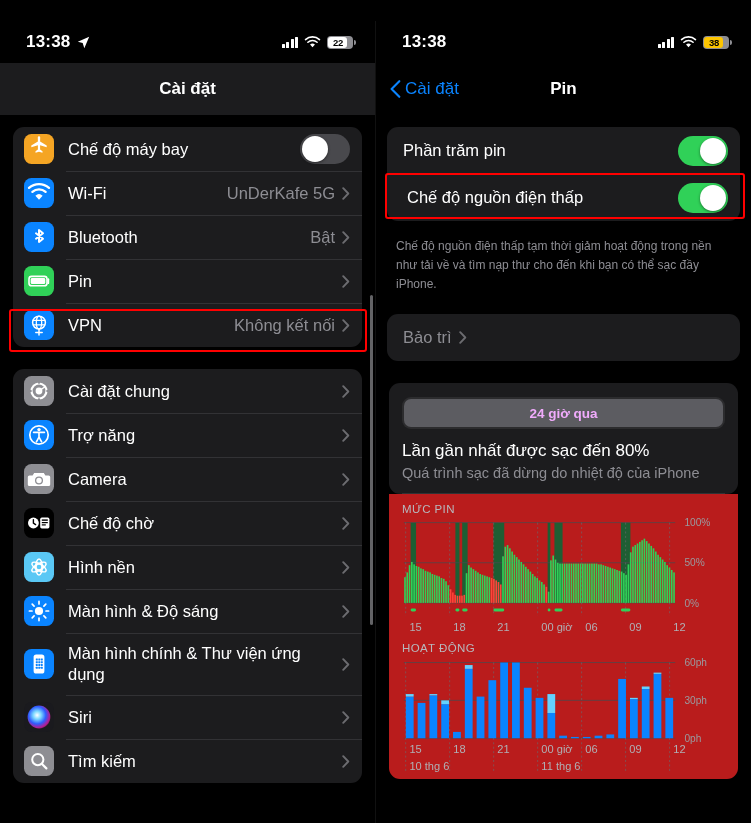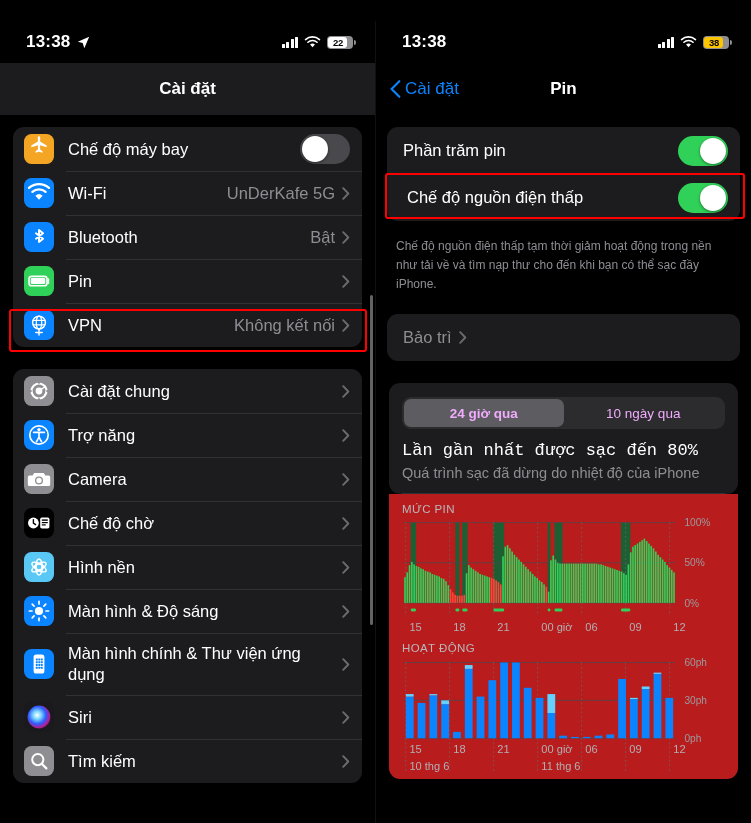--- a/index.html
+++ b/index.html
@@ -127,21 +127,21 @@
     display: flex; background: #2c2c2e; border-radius: 9px; padding: 2px;
     height: 32px;
   }
   .seg .s {
     flex: 1; display:flex; align-items:center; justify-content:center;
     font-size: 13.5px; color: #f0abfc; border-radius: 7px;
   }
   .seg .s.active { background: #5c5c61; font-weight: 600; }
 
   .card-head { padding: 10px 13px 0 13px; }
-  .card-title { color:#fff; font-size: 17px; font-weight: 500; line-height:23px;font-family:Liberation Mono, monospace;}
+  .card-title { color:#fff; font-size: 17px; font-weight: 500; line-height:23px;}
   .card-sub { color: #8d8d93; font-size: 14.5px; line-height: 20px; margin-top:1px;}
 
   .divider { height:1px; background:#323235; margin: 10px 0 0 13px; }
 
   
   .chartcard { background:#b91c1c; border-radius: 0 0 11px 11px; margin: 0 13px;}
   .chart-label {
     color:#b8b8bd; font-size: 11.5px; letter-spacing: .4px;
     padding: 9px 0 3px 13px; text-transform: uppercase;
   }
@@ -487,21 +487,20 @@
             <span class="value">Bảo trì</span>
             <svg class="chev" viewBox="0 0 8 13">
               <path d="M1.2 1.2L6.3 6.5L1.2 11.8" stroke="#6c6c70" stroke-width="1.9" fill="none" stroke-linecap="round" stroke-linejoin="round"></path>
             </svg>
           </div>
         </div>
 
       <div class="segwrap">
         <div class="seg">
           <div class="s active">24 giờ qua</div>
-          <div class="s">10 ngày qua</div>
         </div>
         <div class="card-head" style="padding-left:0;padding-right:0">
           <div class="card-title">Lần gần nhất được sạc đến 80%</div>
           <div class="card-sub">Quá trình sạc đã dừng do nhiệt độ của iPhone</div>
         </div>
         <div class="divider" style="margin-left:0"></div>
       </div>
 
       <div class="chartcard">
         <div class="chart-label">MỨC PIN</div>

